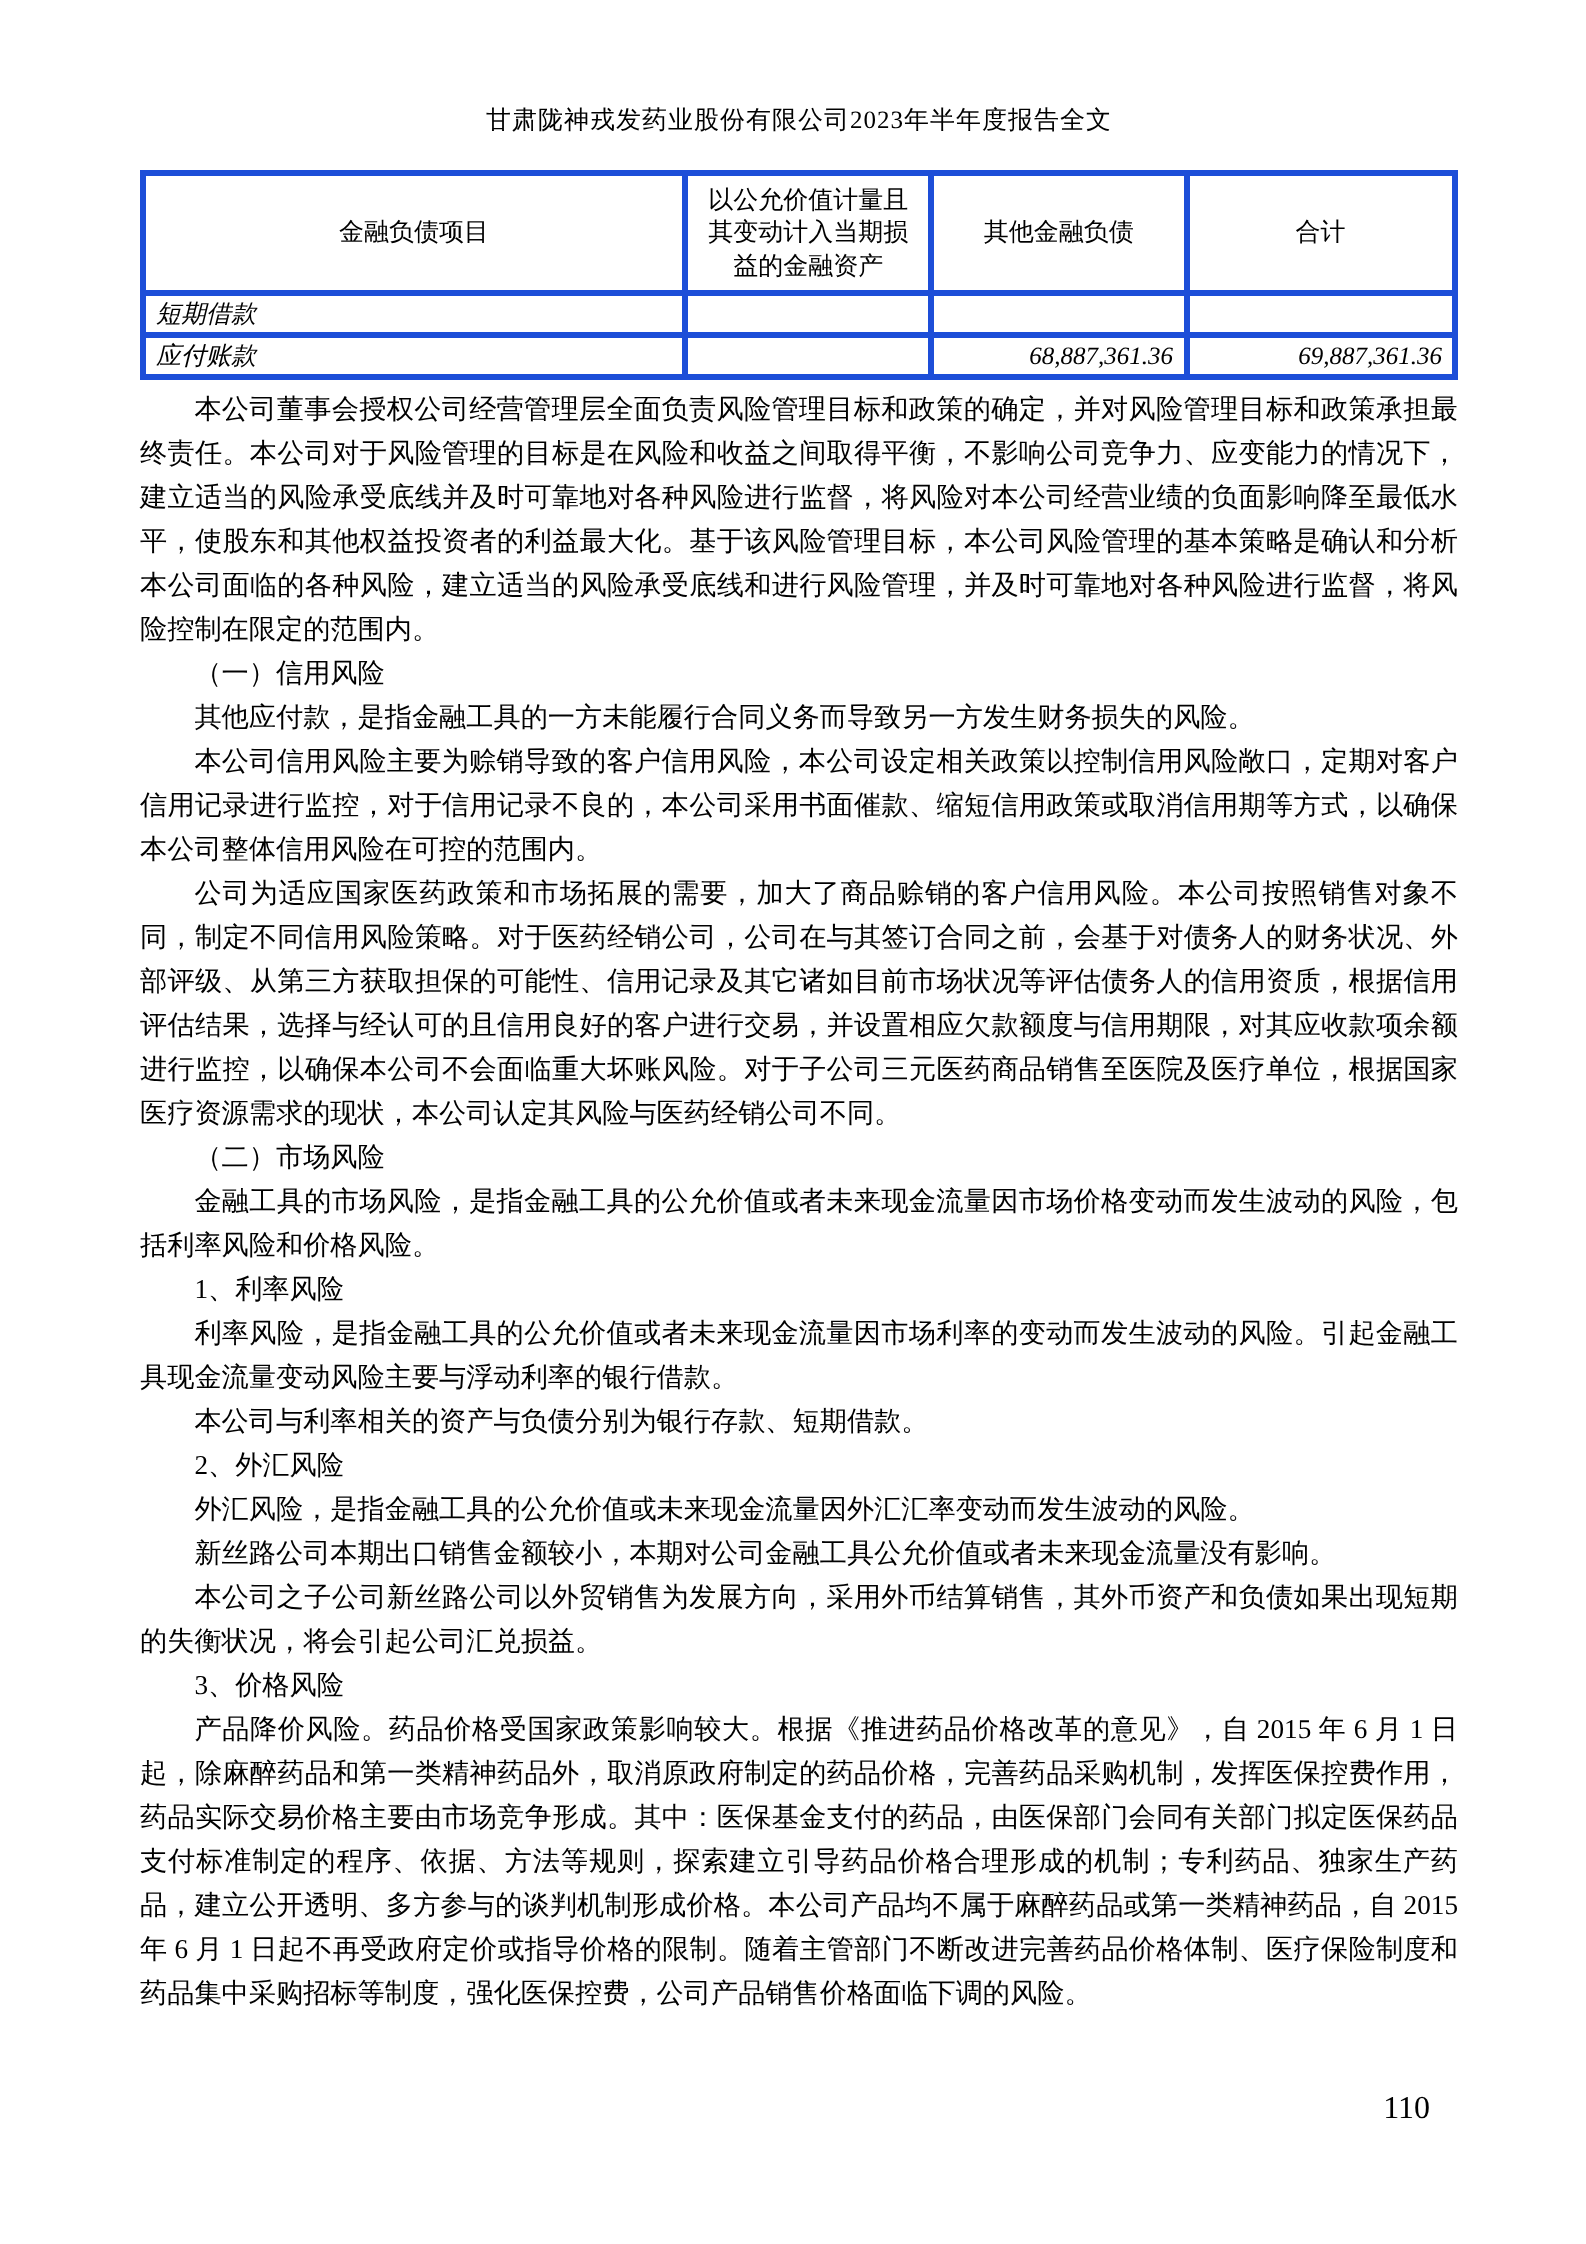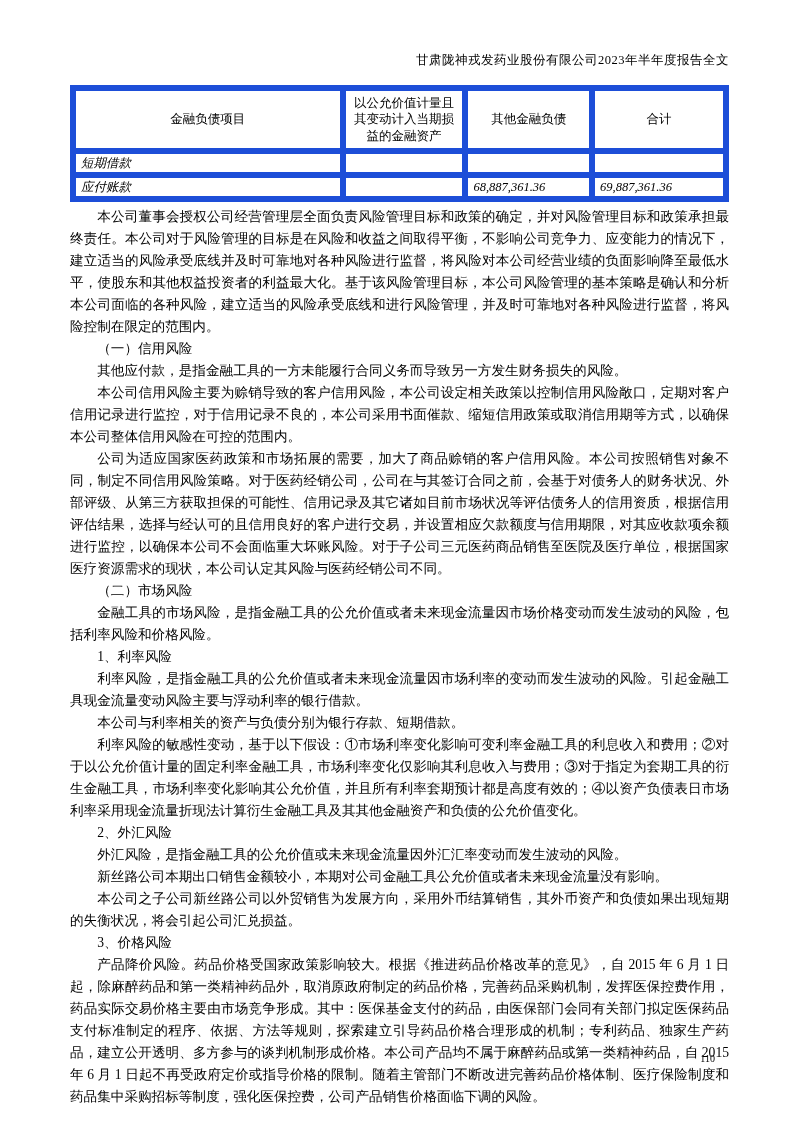--- a/index.html
+++ b/index.html
@@ -10,62 +10,62 @@
     color: #000;
     position: relative;
     overflow: hidden;
   }
   .page {
     position: relative;
     width: 793px; height: 1122px;
     padding: 52px 64px 0 70px;
   }
   .doc-header {
-    text-align: right;
+    text-align: center;
     font-size: 12.5px;
     letter-spacing: 0.5px;
     margin-bottom: 16px;
   }
   table.fin-table {
     width: 100%;
     border-collapse: collapse;
     font-size: 12.5px;
     table-layout: fixed;
     margin-bottom: 4px;
   }
   table.fin-table col.c1 { width: 41.3%; }
   table.fin-table col.c2 { width: 18.8%; }
   table.fin-table col.c3 { width: 19.4%; }
   table.fin-table col.c4 { width: 20.5%; }
   table.fin-table th, table.fin-table td {
-    border: 6px solid #1d4ed8;
+    border: 3px solid #1d4ed8;
     padding: 1px 5px;
     vertical-align: middle;
   }
   table.fin-table th {
     font-weight: normal;
     text-align: center;
     padding: 4px 5px;
     line-height: 1.3;
   }
   table.fin-table td { height: 20px; line-height: 1.3; font-style: italic; }
   table.fin-table td.item { text-align: left; }
-  table.fin-table td.num { text-align: left; }
+  table.fin-table td.num { text-align: right; }
   .body-text p {
     font-size: 13.6px;
     line-height: 22px;
     text-align: justify;
     text-indent: 2em;
     word-break: break-all;
   }
   .page-number {
     position: absolute;
     bottom: 58px;
     right: 78px;
-    font-size: 10px;
+    font-size: 16px;
   }
 </style>
 </head>
 <body>
 
 <div class="page">
 
   <div class="doc-header">甘肃陇神戎发药业股份有限公司2023年半年度报告全文</div>
 
   <table class="fin-table">
@@ -103,21 +103,20 @@
     <p>本公司董事会授权公司经营管理层全面负责风险管理目标和政策的确定，并对风险管理目标和政策承担最终责任。本公司对于风险管理的目标是在风险和收益之间取得平衡，不影响公司竞争力、应变能力的情况下，建立适当的风险承受底线并及时可靠地对各种风险进行监督，将风险对本公司经营业绩的负面影响降至最低水平，使股东和其他权益投资者的利益最大化。基于该风险管理目标，本公司风险管理的基本策略是确认和分析本公司面临的各种风险，建立适当的风险承受底线和进行风险管理，并及时可靠地对各种风险进行监督，将风险控制在限定的范围内。</p>
     <p>（一）信用风险</p>
     <p>其他应付款，是指金融工具的一方未能履行合同义务而导致另一方发生财务损失的风险。</p>
     <p>本公司信用风险主要为赊销导致的客户信用风险，本公司设定相关政策以控制信用风险敞口，定期对客户信用记录进行监控，对于信用记录不良的，本公司采用书面催款、缩短信用政策或取消信用期等方式，以确保本公司整体信用风险在可控的范围内。</p>
     <p>公司为适应国家医药政策和市场拓展的需要，加大了商品赊销的客户信用风险。本公司按照销售对象不同，制定不同信用风险策略。对于医药经销公司，公司在与其签订合同之前，会基于对债务人的财务状况、外部评级、从第三方获取担保的可能性、信用记录及其它诸如目前市场状况等评估债务人的信用资质，根据信用评估结果，选择与经认可的且信用良好的客户进行交易，并设置相应欠款额度与信用期限，对其应收款项余额进行监控，以确保本公司不会面临重大坏账风险。对于子公司三元医药商品销售至医院及医疗单位，根据国家医疗资源需求的现状，本公司认定其风险与医药经销公司不同。</p>
     <p>（二）市场风险</p>
     <p>金融工具的市场风险，是指金融工具的公允价值或者未来现金流量因市场价格变动而发生波动的风险，包括利率风险和价格风险。</p>
     <p>1、利率风险</p>
     <p>利率风险，是指金融工具的公允价值或者未来现金流量因市场利率的变动而发生波动的风险。引起金融工具现金流量变动风险主要与浮动利率的银行借款。</p>
     <p>本公司与利率相关的资产与负债分别为银行存款、短期借款。</p>
-    <p>利率风险的敏感性变动，基于以下假设：①市场利率变化影响可变利率金融工具的利息收入和费用；②对于以公允价值计量的固定利率金融工具，市场利率变化仅影响其利息收入与费用；③对于指定为套期工具的衍生金融工具，市场利率变化影响其公允价值，并且所有利率套期预计都是高度有效的；④以资产负债表日市场利率采用现金流量折现法计算衍生金融工具及其其他金融资产和负债的公允价值变化。</p>
     <p>2、外汇风险</p>
     <p>外汇风险，是指金融工具的公允价值或未来现金流量因外汇汇率变动而发生波动的风险。</p>
     <p>新丝路公司本期出口销售金额较小，本期对公司金融工具公允价值或者未来现金流量没有影响。</p>
     <p>本公司之子公司新丝路公司以外贸销售为发展方向，采用外币结算销售，其外币资产和负债如果出现短期的失衡状况，将会引起公司汇兑损益。</p>
     <p>3、价格风险</p>
     <p>产品降价风险。药品价格受国家政策影响较大。根据《推进药品价格改革的意见》，自 2015 年 6 月 1 日起，除麻醉药品和第一类精神药品外，取消原政府制定的药品价格，完善药品采购机制，发挥医保控费作用，药品实际交易价格主要由市场竞争形成。其中：医保基金支付的药品，由医保部门会同有关部门拟定医保药品支付标准制定的程序、依据、方法等规则，探索建立引导药品价格合理形成的机制；专利药品、独家生产药品，建立公开透明、多方参与的谈判机制形成价格。本公司产品均不属于麻醉药品或第一类精神药品，自 2015 年 6 月 1 日起不再受政府定价或指导价格的限制。随着主管部门不断改进完善药品价格体制、医疗保险制度和药品集中采购招标等制度，强化医保控费，公司产品销售价格面临下调的风险。</p>
   </div>
 
   <div class="page-number">110</div>
 

